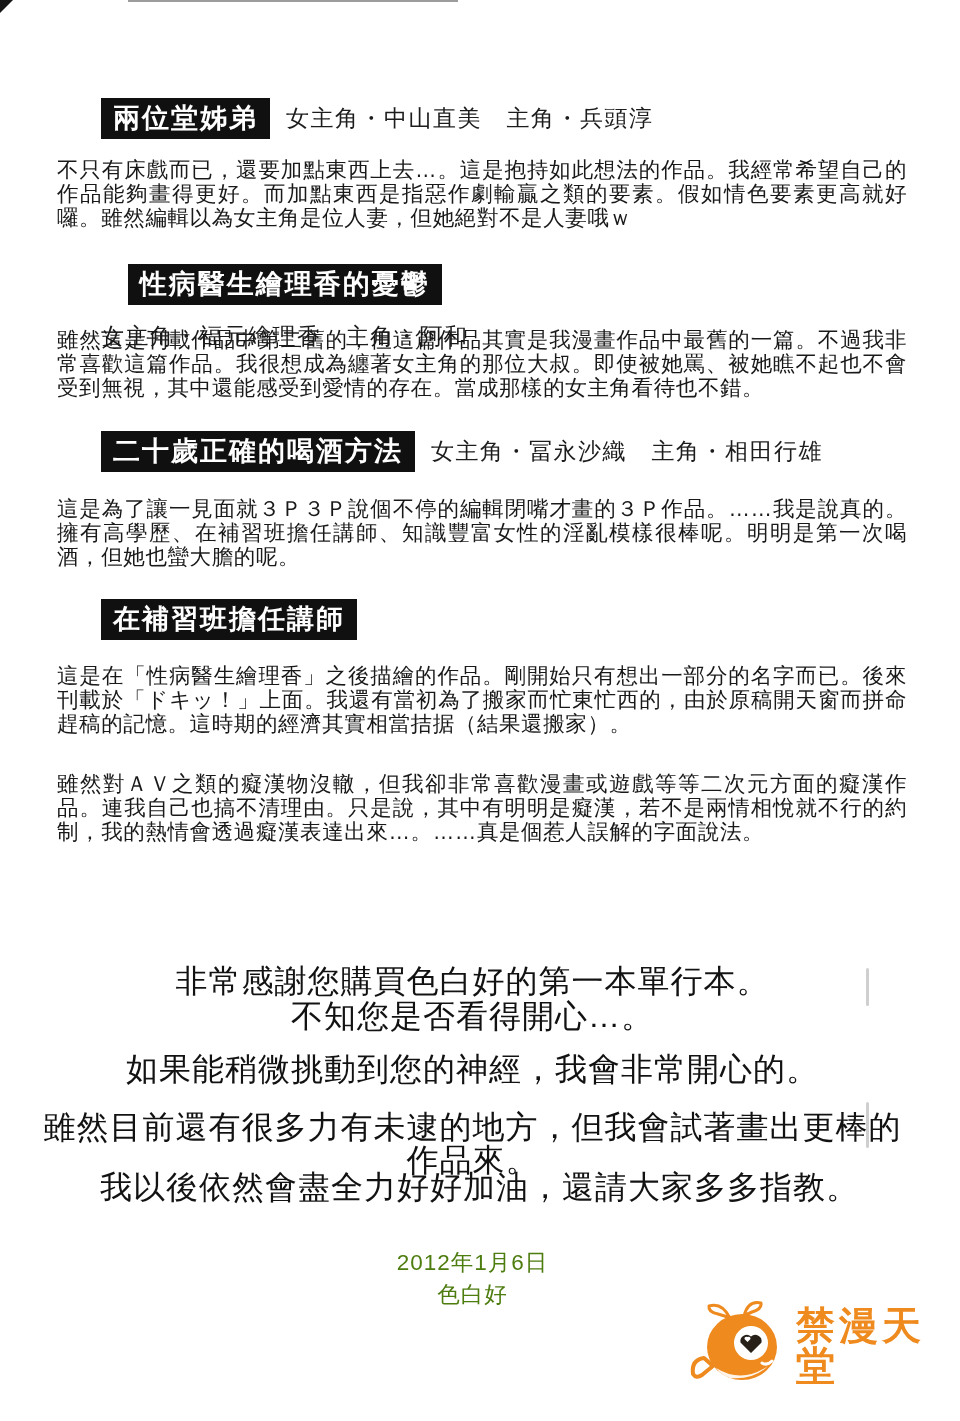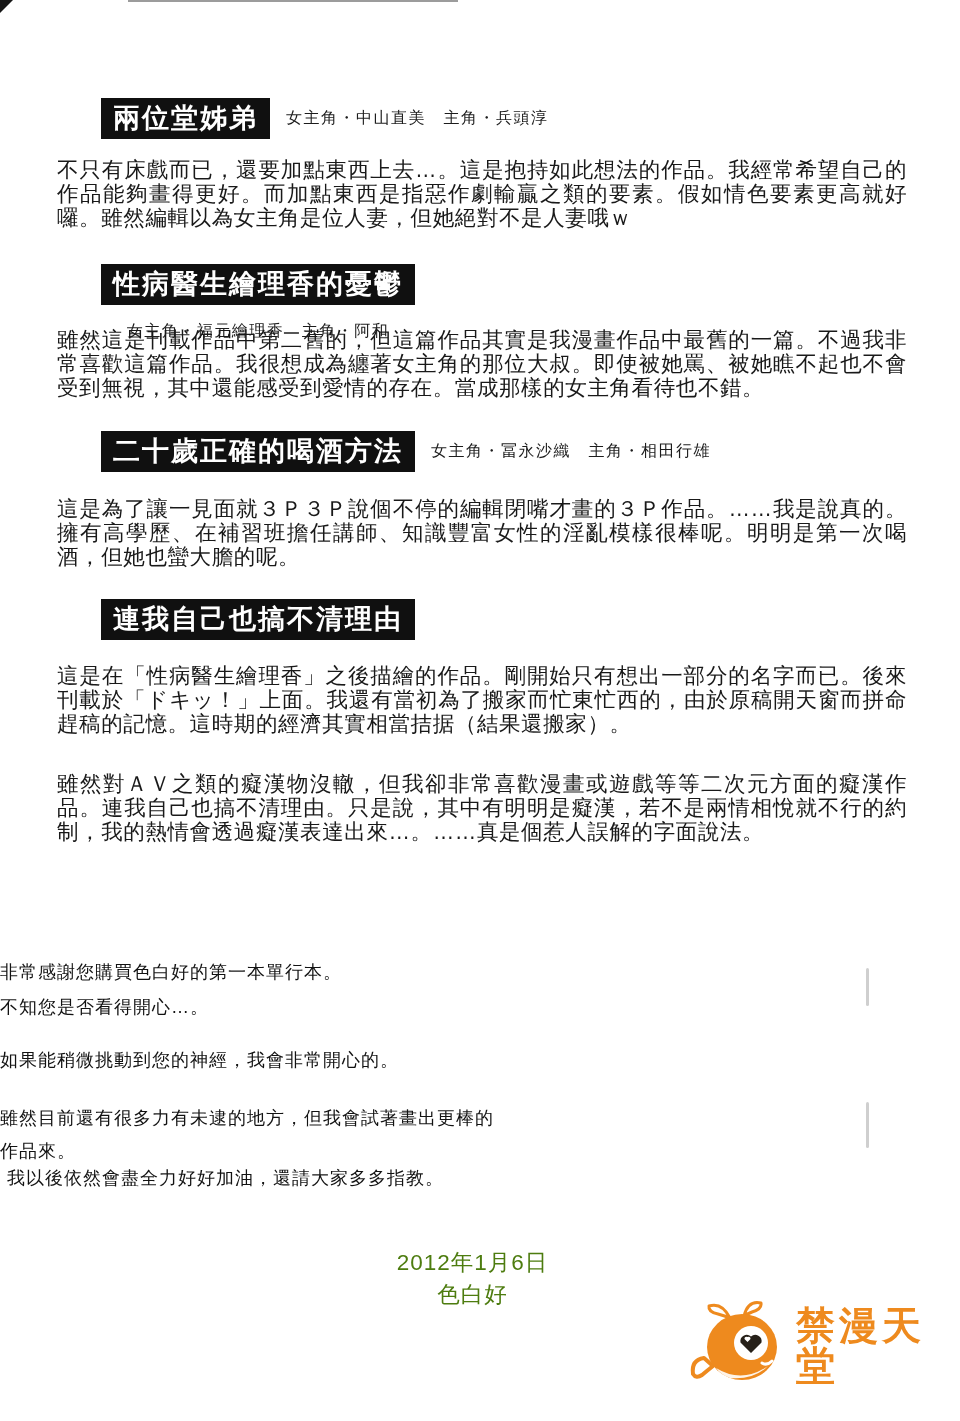--- a/index.html
+++ b/index.html
@@ -19,33 +19,33 @@
   .streak-1{left:866px;top:968px;height:38px;}
   .streak-2{left:866px;top:1102px;height:46px;}
 
   
   .sec-header{position:absolute;left:57px;display:flex;align-items:center;gap:16px;white-space:nowrap;padding-left:44px;}
   .title-box{
     background:#101010;color:#ffffff;
     font-weight:bold;font-size:27px;line-height:31px;
     padding:5px 12px;letter-spacing:2px;
   }
-  .credits{font-size:16px;color:#1c1c1c;letter-spacing:1.5px;font-weight:500;}
+  .credits{font-size:23px;color:#1c1c1c;letter-spacing:1.5px;font-weight:500;}
 
   
   .para{
     position:absolute;left:57px;width:850px;
     font-size:21.5px;line-height:24px;letter-spacing:0.6px;
     text-align:justify;color:#191919;
   }
 
   
   .afterword-line{
     position:absolute;left:0;width:945px;
-    text-align:left;font-size:18px;letter-spacing:1px;color:#121212;
+    text-align:center;font-size:32px;letter-spacing:1px;color:#121212;
   }
   .colophon{
     position:absolute;left:0;width:945px;text-align:center;
     font-size:22.5px;letter-spacing:1px;color:#4d7c0f;
   }
 
   
   .watermark{position:absolute;left:688px;top:1306px;width:260px;height:80px;display:flex;align-items:flex-end;}
   .wm-mascot{flex:0 0 auto;margin-top:2px;}
   .wm-text{display:flex;flex-direction:column;align-items:center;margin-left:4px;margin-top:8px;}
@@ -73,21 +73,21 @@
   </div>
   <div class="para" style="top:328px;">雖然這是刊載作品中第二舊的，但這篇作品其實是我漫畫作品中最舊的一篇。不過我非常喜歡這篇作品。我很想成為纏著女主角的那位大叔。即使被她罵、被她瞧不起也不會受到無視，其中還能感受到愛情的存在。當成那樣的女主角看待也不錯。</div>
 
   <div class="sec-header" style="top:431px;">
     <span class="title-box">二十歲正確的喝酒方法</span>
     <span class="credits">女主角・冨永沙織　主角・相田行雄</span>
   </div>
   <div class="para" style="top:497px;">這是為了讓一見面就３Ｐ３Ｐ說個不停的編輯閉嘴才畫的３Ｐ作品。……我是說真的。擁有高學歷、在補習班擔任講師、知識豐富女性的淫亂模樣很棒呢。明明是第一次喝酒，但她也蠻大膽的呢。</div>
 
   <div class="sec-header" style="top:599px;">
-    <span class="title-box">連我自己也搞不清理由</span>
+    <span class="title-box">在補習班擔任講師</span>
   </div>
   <div class="para" style="top:664px;">這是在「性病醫生繪理香」之後描繪的作品。剛開始只有想出一部分的名字而已。後來刊載於「ドキッ！」上面。我還有當初為了搬家而忙東忙西的，由於原稿開天窗而拼命趕稿的記憶。這時期的經濟其實相當拮据（結果還搬家）。</div>
   <div class="para" style="top:772px;">雖然對ＡＶ之類的癡漢物沒轍，但我卻非常喜歡漫畫或遊戲等等二次元方面的癡漢作品。連我自己也搞不清理由。只是說，其中有明明是癡漢，若不是兩情相悅就不行的約制，我的熱情會透過癡漢表達出來…。……真是個惹人誤解的字面說法。</div>
 
   <div class="afterword-line" style="top:960px;">非常感謝您購買色白好的第一本單行本。</div>
   <div class="afterword-line" style="top:995px;">不知您是否看得開心…。</div>
   <div class="afterword-line" style="top:1048px;">如果能稍微挑動到您的神經，我會非常開心的。</div>
   <div class="afterword-line" style="top:1106px;">雖然目前還有很多力有未逮的地方，但我會試著畫出更棒的</div>
   <div class="afterword-line" style="top:1139px;">作品來。</div>
   <div class="afterword-line" style="top:1166px;padding-left:7px;">我以後依然會盡全力好好加油，還請大家多多指教。</div>

